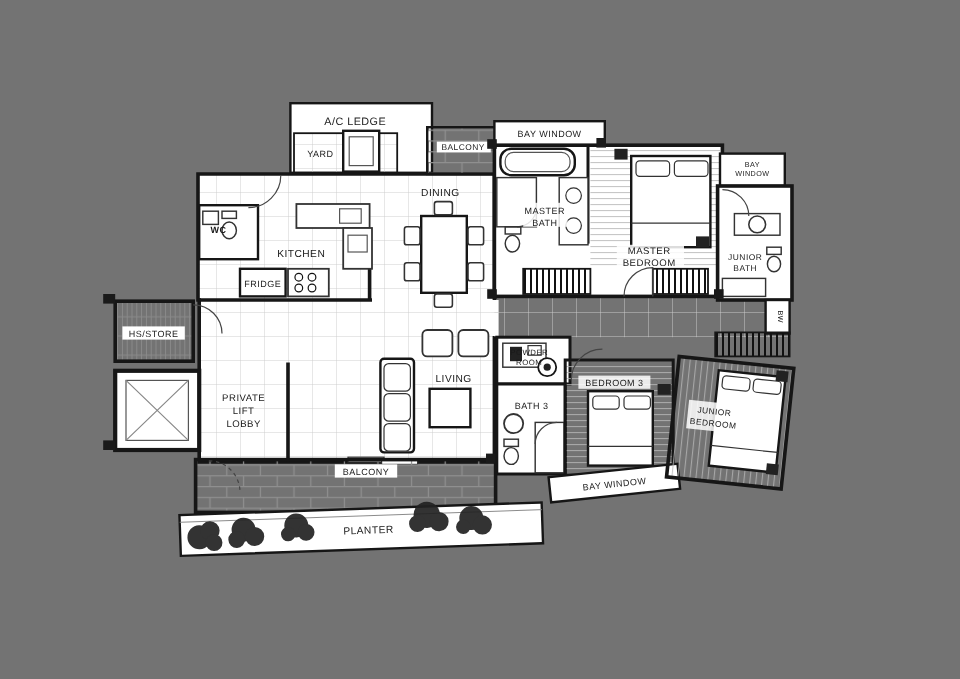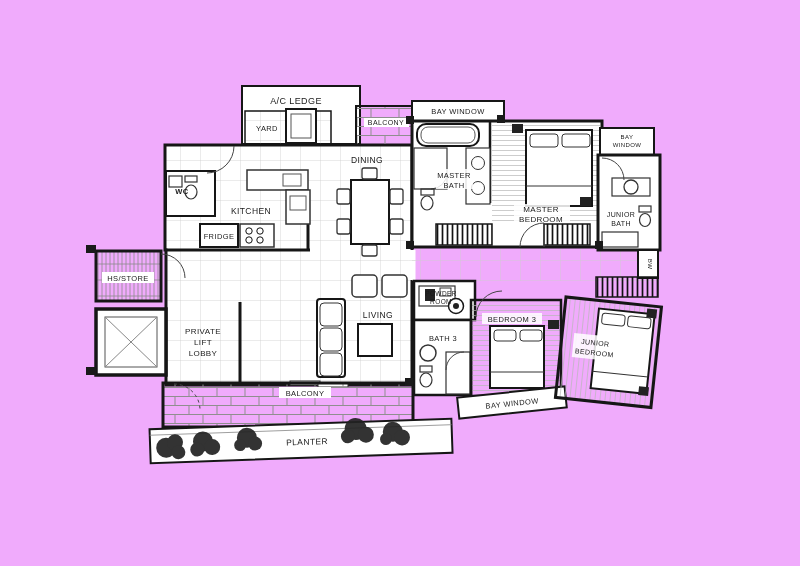--- a/index.html
+++ b/index.html
@@ -1,16 +1,16 @@
 <!DOCTYPE html>
 <html><head>
 <meta charset="utf-8">
 <style>
   html,body{margin:0;padding:0;background:#ffffff;}
-  .stage{position:relative;width:800px;height:566px;background:#f0abfc;overflow:hidden;
+  .stage{position:relative;width:800px;height:566px;background:#737373;overflow:hidden;
          font-family:"Liberation Sans", sans-serif;}
   svg{position:absolute;left:0;top:0;}
   svg text{font-family:"Liberation Sans", sans-serif;fill:#1a1a1a;letter-spacing:.4px;}
   .lbl{font-weight:bold;}
 </style>
 </head>
 <body>
 
 <div class="stage">
 <svg width="800" height="566" viewBox="0 0 800 566">

